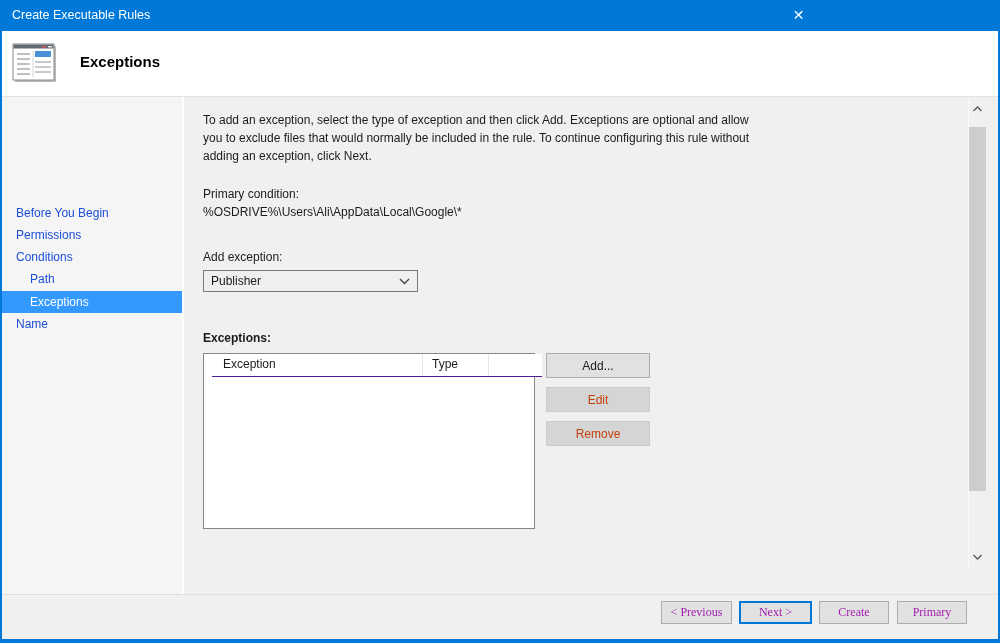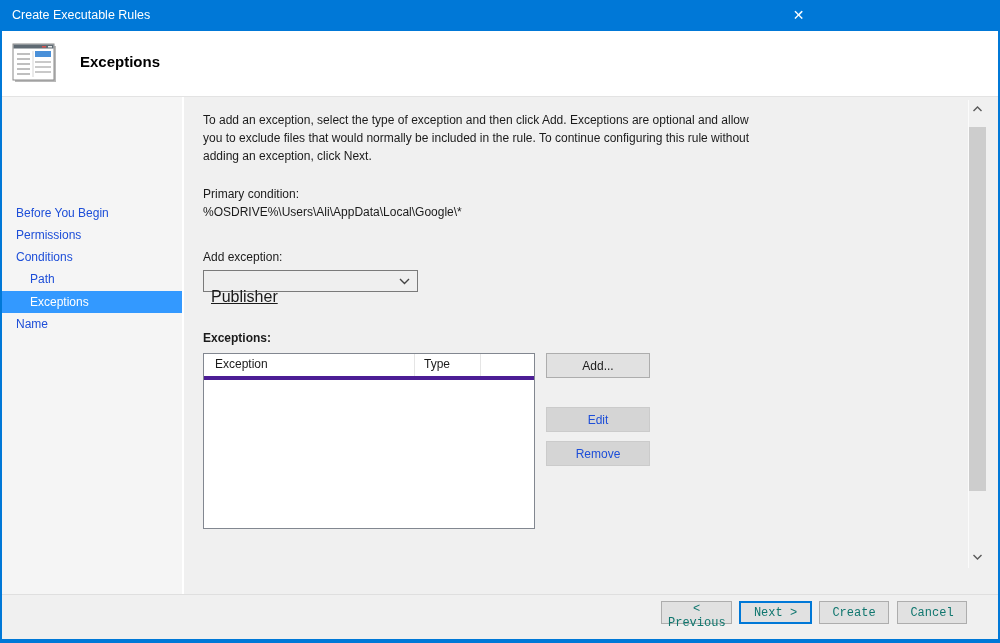--- a/index.html
+++ b/index.html
@@ -29,46 +29,46 @@
   
   .main{position:absolute;left:184px;top:97px;width:814px;height:497px;background:#f0f0f0;}
   .intro{position:absolute;left:203px;top:111px;width:548px;font-size:12px;line-height:18px;color:#1b1b1b;}
   .txt{position:absolute;font-size:12px;color:#1b1b1b;}
   .primary-label{left:203px;top:187px;}
   .primary-value{left:203px;top:205px;}
   .add-exc-label{left:203px;top:250px;}
   .exc-label{left:203px;top:331px;font-weight:bold;}
   
   .combo{position:absolute;left:203px;top:270px;width:215px;height:22px;background:#efefef;border:1px solid #7a7a7a;box-sizing:border-box;}
-  .combo .val{position:absolute;left:7px;top:16px;line-height:20px;font-size:16px;color:#1b1b1b;text-decoration:underline;}
+  .combo .val{position:absolute;left:7px;top:0;line-height:20px;font-size:12px;color:#1b1b1b;}
   .combo .chev{position:absolute;right:7px;top:7px;}
   
   .listbox{position:absolute;left:203px;top:353px;width:332px;height:176px;background:#ffffff;border:1px solid #828790;box-sizing:border-box;}
-  .lb-header{position:absolute;left:0;top:0;width:100%;height:22px;background:#ffffff;border-bottom:4px solid #4c1d95;}
+  .lb-header{position:absolute;left:8px;top:0;width:100%;height:22px;background:#ffffff;border-bottom:1px solid #4c1d95;}
   .lb-col{position:absolute;top:0;line-height:21px;font-size:12px;color:#1b1b1b;}
   .lb-col.c0{left:11px;}
   .lb-col.c1{left:220px;}
   .lb-div{position:absolute;top:0;width:1px;height:22px;background:#e5e5e5;}
   .lb-div.d0{left:210px;} .lb-div.d1{left:276px;}
   
   .btn{position:absolute;left:546px;width:104px;height:25px;font-family:"Liberation Sans",sans-serif;font-size:12px;color:#1b1b1b;background:#e1e1e1;border:1px solid #adadad;box-sizing:border-box;padding:0;}
   .btn.add{top:353px;}
   .btn.edit{top:387px;}
   .btn.remove{top:421px;}
-  .btn:disabled{background:#d5d5d5;border-color:#cbcbcb;color:#1d4ed8;margin-top:20px;}
+  .btn:disabled{background:#d5d5d5;border-color:#cbcbcb;color:#c2410c;}
   
   .scrollbar{position:absolute;left:968px;top:100px;width:17px;height:468px;background:#f0f0f0;border-left:1px solid #fbfbfb;}
   .sb-btn{position:absolute;left:0;width:17px;height:20px;text-align:center;}
   .sb-btn svg{display:block;margin:6px auto 0;}
   .sb-up{top:0;}
   .sb-down{bottom:0;}
   .sb-thumb{position:absolute;left:0;top:27px;width:17px;height:364px;background:#cdcdcd;}
   
   .bottombar{position:absolute;left:2px;top:594px;width:996px;height:45px;background:#f0f0f0;border-top:1px solid #dfdfdf;box-sizing:border-box;}
-  .fbtn{position:absolute;top:6px;height:23px;font-family:Liberation Mono, monospace;font-size:12px;color:#0f766e;background:#e1e1e1;border:1px solid #adadad;box-sizing:border-box;padding:0 6px;}
+  .fbtn{position:absolute;top:6px;height:23px;font-family:Liberation Serif, serif;font-size:12px;color:#a21caf;background:#e1e1e1;border:1px solid #adadad;box-sizing:border-box;padding:0 6px;}
   .fbtn.prev{left:659px;width:71px;}
   .fbtn.next{left:737px;width:73px;border:2px solid #0078D7;}
   .fbtn.create{left:817px;width:70px;}
   .fbtn.cancel{left:895px;width:70px;}
 </style>
 </head>
 <body>
 
 <div class="window">
 
@@ -152,16 +152,16 @@
       <svg width="9" height="6" viewBox="0 0 9 6">
         <path d="M0.5 1 L4.5 5 L8.5 1" fill="none" stroke="#5a5a5a" stroke-width="1.4"></path>
       </svg>
     </div>
   </div>
 
   <div class="bottombar">
     <button class="fbtn prev">&lt; Previous</button>
     <button class="fbtn next">Next &gt;</button>
     <button class="fbtn create">Create</button>
-    <button class="fbtn cancel">Cancel</button>
+    <button class="fbtn cancel">Primary</button>
   </div>
 
 </div>
 
 </body></html>

